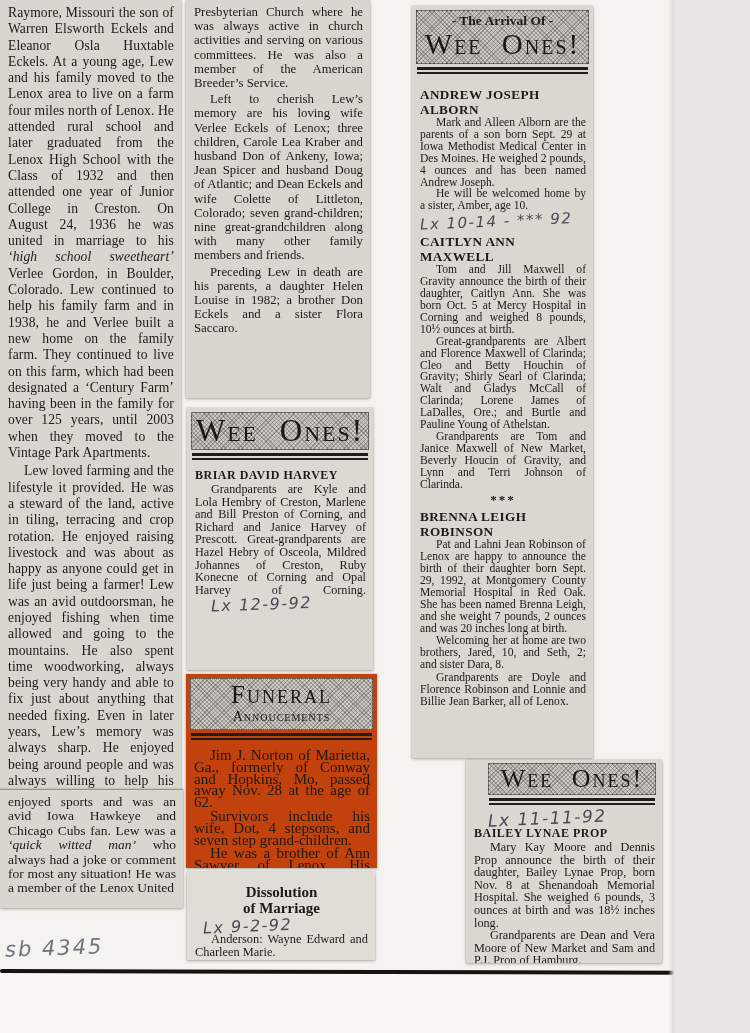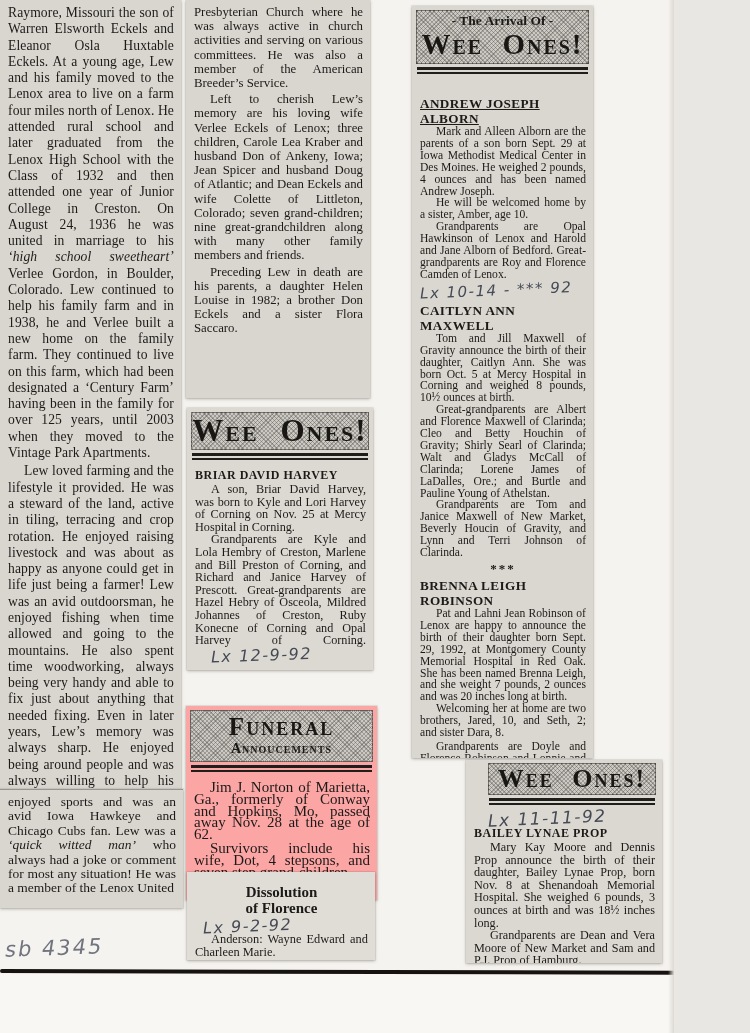--- a/index.html
+++ b/index.html
@@ -26,21 +26,21 @@
   .npf{font-size:12.2px;line-height:12.6px;}
   .npf-h{font-size:12px;line-height:15px;font-weight:bold;letter-spacing:.5px;text-align:left;text-indent:0;}
   .npp{font-size:12.4px;line-height:13px;}
   .fun{font-size:15px;line-height:11.8px;}
 
   
   .halftone{background-color:#ccc9c2;border:1px solid rgba(20,18,15,.45);
      background-image:
        repeating-linear-gradient(45deg,rgba(60,58,54,.32) 0 1px,rgba(0,0,0,0) 1px 3px),
        repeating-linear-gradient(135deg,rgba(60,58,54,.32) 0 1px,rgba(0,0,0,0) 1px 3px);}
-  .masthead{text-align:center;font-weight:bold;font-variant:small-caps;color:#191714;}
+  .masthead{text-align:center;font-weight:normal;font-variant:small-caps;color:#191714;}
   .rule2{height:2px;border-top:3px solid #201e1a;border-bottom:2px solid #201e1a;margin:3px 1px;}
   .sep{ text-align:center;font-weight:bold;font-size:13px;letter-spacing:2px;line-height:14px;margin-top:3px;}
 
   
   .hw{font-family:"DejaVu Sans",sans-serif;font-style:italic;color:#454a55;
       font-size:17px;letter-spacing:1.5px;line-height:18px;display:inline-block;transform:rotate(-2deg);}
   .hw-block{display:block;transform:rotate(-2.5deg);margin:1px 0 0 8px;}
   .hw-sb{position:absolute;left:5px;top:939px;font-size:21px;color:#70747e;letter-spacing:2px;}
 
   
@@ -80,62 +80,60 @@
 
   <div class="clip" style="left:187px;top:408px;width:186px;height:262px;background:#dcd9d3;">
     <div style="padding:4px 4px 0 4px;">
       <div class="halftone">
         <div class="masthead" style="font-size:31px;line-height:36px;letter-spacing:2px;word-spacing:12px;">Wee Ones!</div>
       </div>
       <div class="rule2"></div>
     </div>
     <div class="body npf">
       <p class="npf-h">BRIAR DAVID HARVEY</p>
-      <p class="ind">A son, Briar David Harvey, was born to Kyle and Lori Harvey of Corning on Nov. 25 at Mercy Hospital in Corning.</p>
       <p class="ind"><span>Grandparents are Kyle and Lola Hembry of Creston, Marlene and Bill Preston of Corning, and Richard and Janice Harvey of Prescott.  Great-grandparents are Hazel Hebry of Osceola, Mildred Johannes of Creston, Ruby Konecne of Corning and Opal Harvey of Corning.</span> <span class="hw" style="font-size:16px;">Lx 12-9-92</span></p>
     </div>
   </div>
 
-  <div class="clip" style="left:186px;top:674px;width:191px;height:194px;background:#fca5a5;margin-top:32px;">
+  <div class="clip" style="left:186px;top:674px;width:191px;height:194px;background:#c2410c;">
     <div style="padding:4px 4px 0 4px;">
       <div class="halftone" style="padding:2px 0 3px;">
         <div class="masthead" style="font-size:25px;line-height:27px;letter-spacing:2px;">Funeral</div>
         <div class="masthead" style="font-size:14px;line-height:18px;letter-spacing:1px;">Annoucements</div>
       </div>
       <div class="rule2"></div>
     </div>
     <div class="body fun" style="padding-top:7px;">
       <p class="ind">Jim J. Norton of Marietta, Ga., formerly of Conway and Hopkins, Mo, passed away Nov. 28 at the age of 62.</p>
       <p class="ind gap">Survivors include his wife, Dot, 4 stepsons, and seven step grand-children.</p>
       <p class="ind gap">He was a brother of Ann Sawyer of Lenox. His parents, John and Pauline Norton, preceded him in death.</p>
     </div>
   </div>
 
   <div class="clip" style="left:187px;top:872px;width:188px;height:88px;background:#e0ddd7;">
     <div class="body npp" style="padding-top:4px;margin-top:8px;">
       <div style="text-align:center;font-weight:bold;font-size:15px;line-height:16px;">Dissolution</div>
-      <div style="text-align:center;font-weight:bold;font-size:15px;line-height:16px;">of Florence</div>
+      <div style="text-align:center;font-weight:bold;font-size:15px;line-height:16px;">of Marriage</div>
       <span class="hw hw-block" style="font-size:16px;line-height:16px;">Lx 9-2-92</span>
       <p class="ind">Anderson: Wayne Edward and Charleen Marie.</p>
     </div>
   </div>
 
   <div class="clip" style="left:412px;top:6px;width:181px;height:752px;background:#dad7d1;">
     <div style="padding:4px 4px 0 4px;">
       <div class="halftone" style="padding:2px 0 3px;">
         <div style="text-align:center;font-weight:bold;font-size:13.5px;line-height:15px;">- The Arrival Of -</div>
         <div class="masthead" style="font-size:29px;line-height:32px;letter-spacing:2px;word-spacing:10px;">Wee Ones!</div>
       </div>
       <div class="rule2"></div>
     </div>
     <div class="body np">
-      <p class="np-h" style="margin-top:14px;text-decoration:underline;">ANDREW JOSEPH ALBORN</p>
+      <p class="np-h" style="margin-top:5px;">ANDREW JOSEPH ALBORN</p>
       <p class="ind">Mark and Alleen Alborn are the parents of a son born Sept. 29 at Iowa Methodist Medical Center in Des Moines.  He weighed 2 pounds, 4 ounces and has been named Andrew Joseph.</p>
       <p class="ind">He will be welcomed home by a sister, Amber, age 10.</p>
-      <p class="ind">Grandparents are Opal Hawkinson of Lenox and Harold and Jane Alborn of Bedford. Great-grandparents are Roy and Florence Camden of Lenox.</p>
       <span class="hw hw-block" style="font-size:15px;line-height:16px;margin-left:0;">Lx 10-14 - *** 92</span>
 
       <p class="np-h">CAITLYN ANN MAXWELL</p>
       <p class="ind">Tom and Jill Maxwell of Gravity announce the birth of their daughter, Caitlyn Ann. She was born Oct. 5 at Mercy Hospital in Corning and weighed 8 pounds, 10½ ounces at birth.</p>
       <p class="ind">Great-grandparents are Albert and Florence Maxwell of Clarinda; Cleo and Betty Houchin of Gravity; Shirly Searl of Clarinda; Walt and Gladys McCall of Clarinda; Lorene James of LaDalles, Ore.; and Burtle and Pauline Young of Athelstan.</p>
       <p class="ind">Grandparents are Tom and Janice Maxwell of New Market, Beverly Houcin of Gravity, and Lynn and Terri Johnson of Clarinda.</p>
       <p class="sep">***</p>
 
       <p class="np-h" style="margin-top:2px;">BRENNA LEIGH ROBINSON</p>
       <p class="ind">Pat and Lahni Jean Robinson of Lenox are happy to announce the birth of their daughter born Sept. 29, 1992, at Montgomery County Memorial Hospital in Red Oak. She has been named Brenna Leigh, and she weight 7 pounds, 2 ounces and was 20 inches long at birth.</p>

